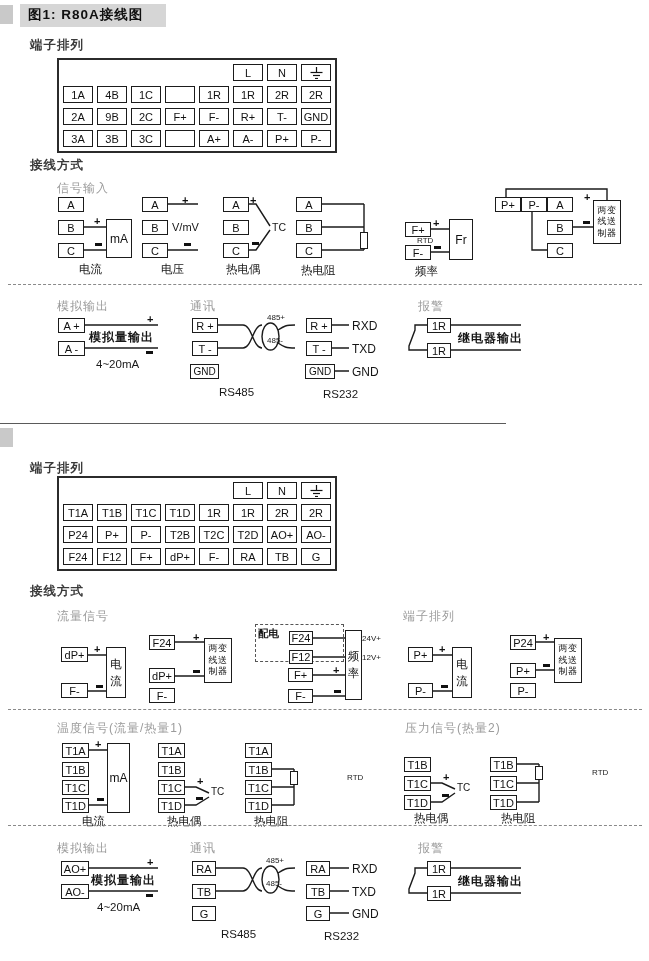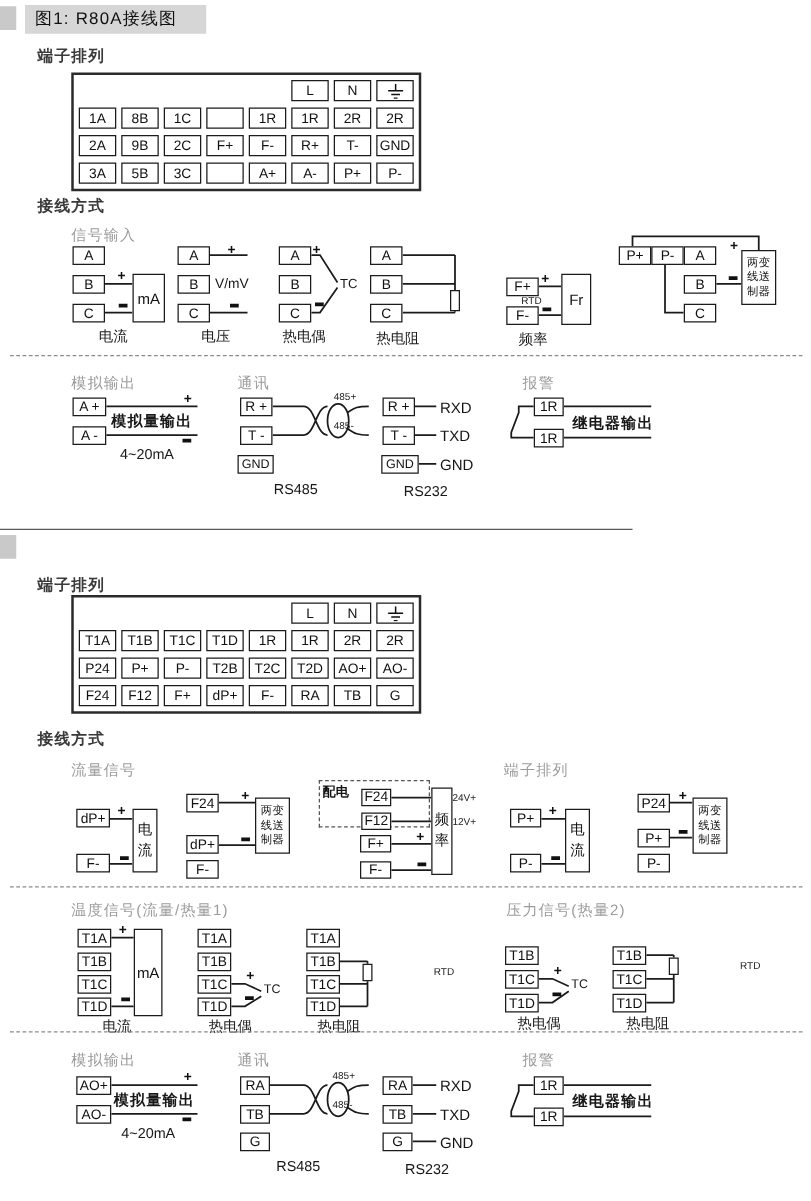--- a/index.html
+++ b/index.html
@@ -1,19 +1,19 @@
 <!DOCTYPE html>
 <html><head>
 <meta charset="utf-8">
 <style>
   html,body{margin:0;padding:0;background:#fff;}
   .page{position:relative;width:649px;height:961px;background:#ffffff;
         font-family:"Liberation Sans","DejaVu Sans",sans-serif;overflow:hidden;}
   #wires{position:absolute;left:0;top:0;}
-  .figtitle{position:absolute;background:#d6d6d6;color:#101010;font-size:13.5px;font-weight:normal;
+  .figtitle{position:absolute;background:#d6d6d6;color:#101010;font-size:13.5px;font-weight:bold;
             padding:2px 23px 3px 8px;letter-spacing:1px;white-space:nowrap;}
   .stub{position:absolute;left:0;width:13px;height:19px;background:#c9c9c9;}
   .subhead{position:absolute;font-size:12.5px;font-weight:bold;color:#3a3a3a;letter-spacing:1px;white-space:nowrap;}
   .seclbl{position:absolute;font-size:12px;color:#9b9b9b;letter-spacing:1px;white-space:nowrap;}
   .cap{position:absolute;font-size:11.5px;color:#181818;white-space:nowrap;}
   .midtext{position:absolute;font-size:12px;font-weight:bold;color:#181818;white-space:nowrap;letter-spacing:1px;}
   .outlbl{position:absolute;font-size:12px;color:#151515;white-space:nowrap;}
   .smw{position:absolute;font-size:8px;color:#222;white-space:nowrap;margin-left:47px;}
   .plus{position:absolute;font-size:11px;font-weight:bold;color:#111;line-height:10px;}
   .mbar{position:absolute;width:7px;height:2.5px;background:#111;}
@@ -90,41 +90,41 @@
               <path d="M6.5 0V5.5"></path>
               <path d="M0.5 5.5H12.5"></path>
               <path d="M3 8.5H10"></path>
               <path d="M5 11.5H8"></path>
             </g>
           </svg>
         </div>
       </div>
       <div class="trow">
         <div class="tcell">1A</div>
-        <div class="tcell">8B</div>
+        <div class="tcell">4B</div>
         <div class="tcell">1C</div>
         <div class="tcell"></div>
         <div class="tcell">1R</div>
         <div class="tcell">1R</div>
         <div class="tcell">2R</div>
         <div class="tcell">2R</div>
       </div>
       <div class="trow">
         <div class="tcell">2A</div>
         <div class="tcell">9B</div>
         <div class="tcell">2C</div>
         <div class="tcell">F+</div>
         <div class="tcell">F-</div>
         <div class="tcell">R+</div>
         <div class="tcell">T-</div>
         <div class="tcell">GND</div>
       </div>
       <div class="trow">
         <div class="tcell">3A</div>
-        <div class="tcell">5B</div>
+        <div class="tcell">3B</div>
         <div class="tcell">3C</div>
         <div class="tcell"></div>
         <div class="tcell">A+</div>
         <div class="tcell">A-</div>
         <div class="tcell">P+</div>
         <div class="tcell">P-</div>
       </div>
     </div>
 
   <div class="subhead" style="left:30px;top:157px;">接线方式</div>

